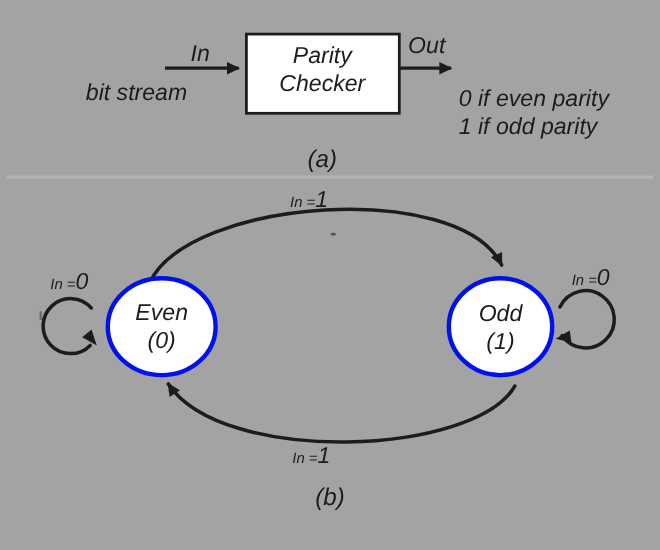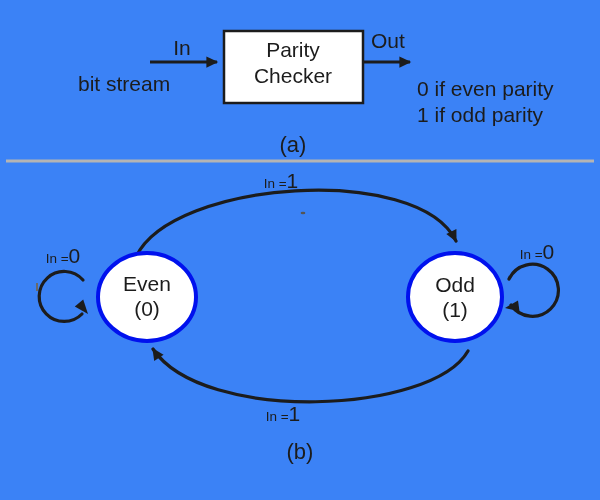--- a/index.html
+++ b/index.html
@@ -7,21 +7,22 @@
     padding: 0;
     background: #ffffff;
     width: 600px;
     height: 500px;
     overflow: hidden;
   }
   .fig-wrap {
     position: relative;
     width: 600px;
     height: 500px;
-    background: #3b82f6;
+    background: #a3a3a3;
+    font-style: italic;
   }
   svg {
     display: block;
   }
   svg text {
     font-family: "Liberation Sans", "DejaVu Sans", sans-serif;
     fill: #1c1c1c;
   }
   .t21 { font-size: 21px; }
   .t22 { font-size: 22px; }

